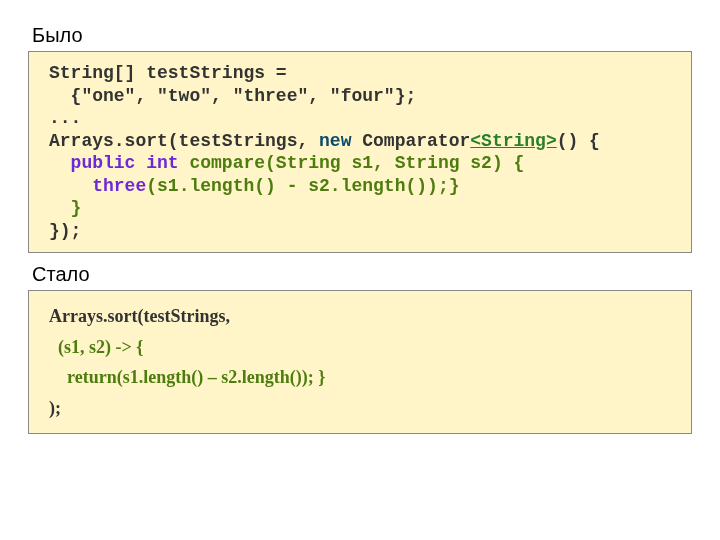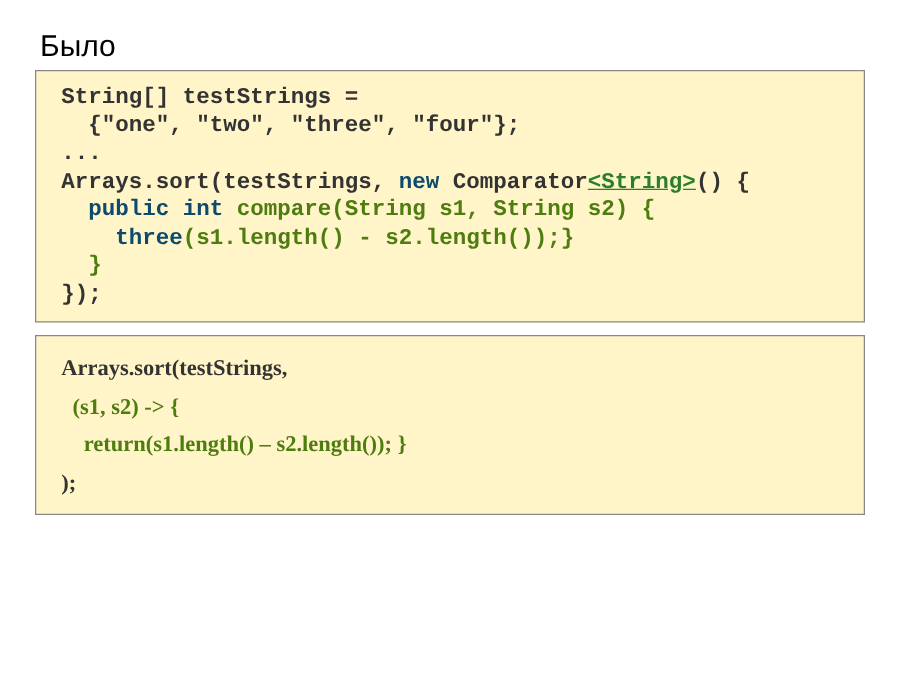--- a/index.html
+++ b/index.html
@@ -19,60 +19,61 @@
     padding: 20px 28px 0 28px;
   }
   .title {
     font-size: 37px;
     text-align: center;
     margin: 6px 0 16px 0;
     font-weight: normal;
     letter-spacing: 0.2px;
   }
   .label {
-    font-size: 24px;
+    font-size: 20px;
     margin: 4px 0 4px 4px;
   }
   .codebox {
     border: 1px solid #888;
     background: #fff5c8;
     padding: 10px 14px 10px 20px;
     font-family: "Courier New", Courier, monospace;
     font-size: 18px;
     font-weight: bold;
     line-height: 1.25;
     white-space: pre;
     color: #333333;
     margin-bottom: 10px;
   }
   .codebox2 {
     line-height: 1.7;
     font-family: Liberation Serif, serif;
   }
   .kw-new  { color: #0c4a6e; }
-  .kw-type { color: #0c4a6e; }
+  .kw-type { color: #6d28d9; }
   .gen     { color: #2a7f2a; text-decoration: underline; }
   .hl      { color: #4d7c0f; }
 </style>
 </head>
 <body>
 
 <div class="slide">
 
 
   <div class="label">Было</div>
 
   <div class="codebox"><span>String[] testStrings = </span>
 <span>  {"one", "two", "three", "four"};</span>
 <span>...</span>
 <span>Arrays.sort(testStrings, </span><span class="kw-new">new</span><span> Comparator</span><span class="gen">&lt;String&gt;</span><span>() {</span>
 <span>  </span><span class="kw-type">public int</span><span class="hl"> compare(String s1, String s2) {</span>
 <span>    </span><span class="kw-type">three</span><span class="hl">(s1.length() - s2.length());}</span>
 <span class="hl">  }</span>
 <span>});</span></div>
 
+  <div class="label">Стало</div>
 
   <div class="codebox codebox2"><span>Arrays.sort(testStrings,</span>
 <span>  </span><span class="hl">(s1, s2) -&gt; {</span>
 <span>    </span><span class="hl">return(s1.length() – s2.length()); }</span>
 <span>);</span></div>
 
 </div>
 
 </body></html>

